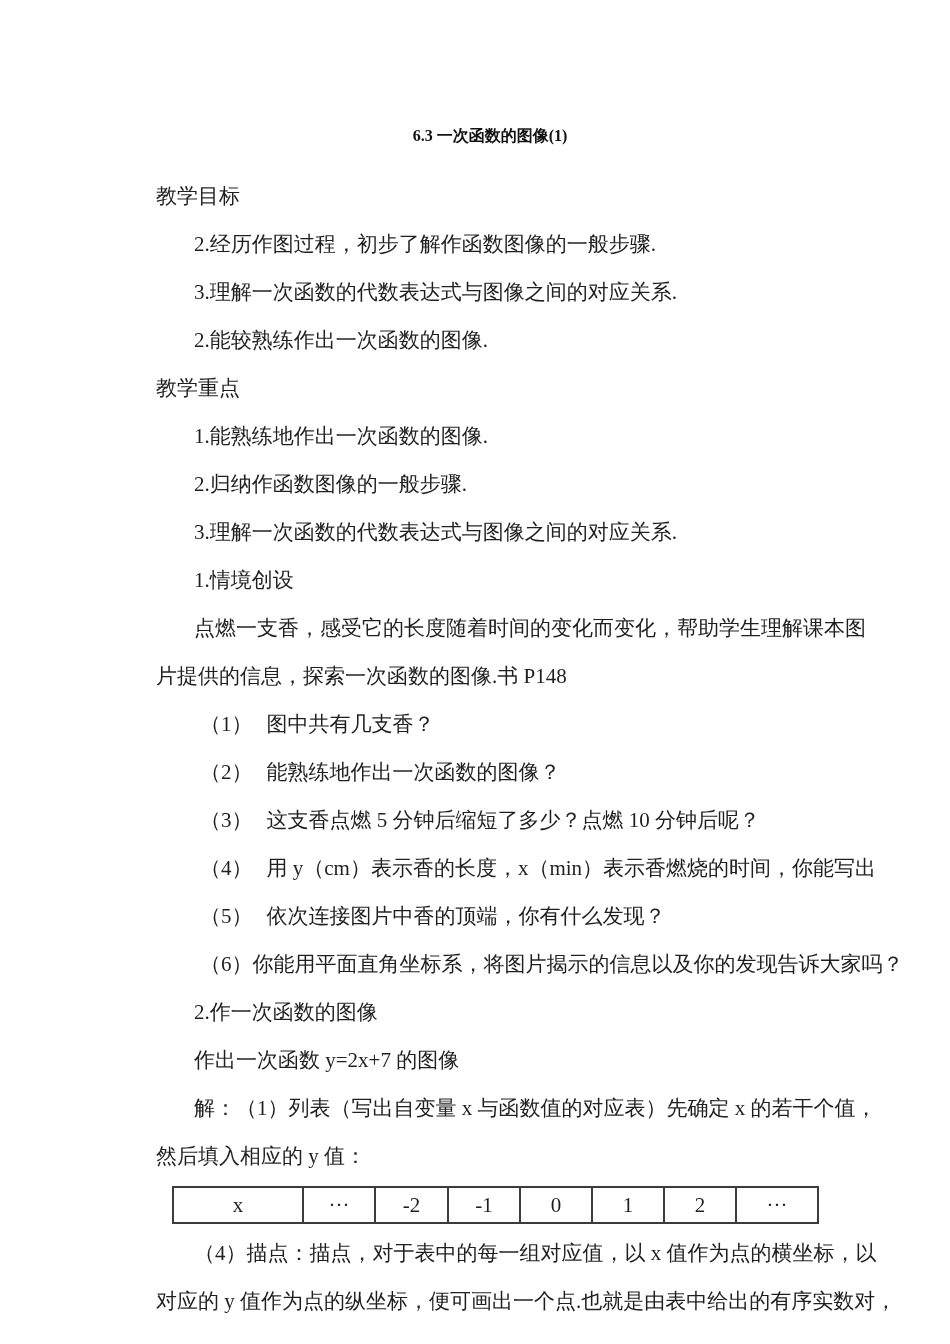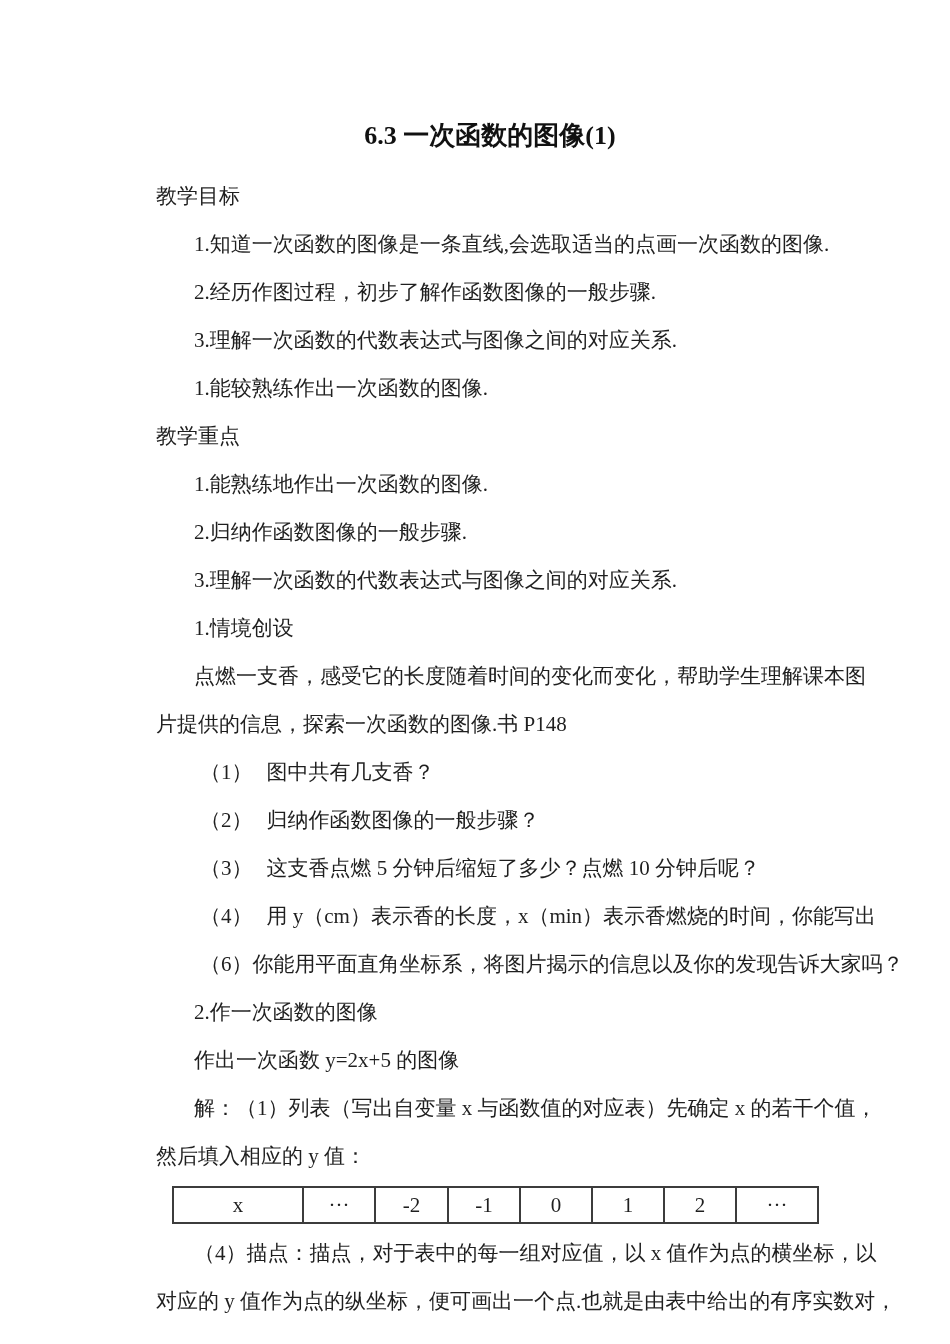--- a/index.html
+++ b/index.html
@@ -15,21 +15,21 @@
   }
 
   .content {
     position: absolute;
     left: 145px;
     top: 118px;
     width: 690px;
   }
 
   .doc-title {
-    font-size: 26px;
+    font-size: 16px;
     font-weight: 700;
     line-height: 36px;
     text-align: center;
     margin: 0 0 24px 0;
     white-space: nowrap;
     color: #111111;
   }
 
   .line {
     font-size: 21px;
@@ -69,52 +69,54 @@
 </style>
 </head>
 <body>
 
 <div class="page">
   <div class="content">
 
     <h1 class="doc-title">6.3 一次函数的图像(1)</h1>
 
     <p class="line">教学目标</p>
-    <p class="line ind">1.知道一次函数的图像是一条直线,会选取适当的点画一次函数的图像.</p>
     <p class="line ind">2.经历作图过程，初步了解作函数图像的一般步骤.</p>
     <p class="line ind">3.理解一次函数的代数表达式与图像之间的对应关系.</p>
-    <p class="line ind">1.能较熟练作出一次函数的图像.</p>
+    <p class="line ind">2.能较熟练作出一次函数的图像.</p>
 
     <p class="line">教学重点</p>
     <p class="line ind">1.能熟练地作出一次函数的图像.</p>
     <p class="line ind">2.归纳作函数图像的一般步骤.</p>
     <p class="line ind">3.理解一次函数的代数表达式与图像之间的对应关系.</p>
 
     <p class="line ind">1.情境创设</p>
     <p class="line ind">点燃一支香，感受它的长度随着时间的变化而变化，帮助学生理解课本图</p>
     <p class="line">片提供的信息，探索一次函数的图像.书 P148</p>
 
     <p class="line q">
       <span class="q-num">（1）</span><span>图中共有几支香？</span>
     </p>
     <p class="line q">
-      <span class="q-num">（2）</span><span>归纳作函数图像的一般步骤？</span>
+      <span class="q-num">（2）</span><span>能熟练地作出一次函数的图像？</span>
     </p>
     <p class="line q">
       <span class="q-num">（3）</span><span>这支香点燃 5 分钟后缩短了多少？点燃 10 分钟后呢？</span>
     </p>
     <p class="line q">
       <span class="q-num">（4）</span><span>用 y（cm）表示香的长度，x（min）表示香燃烧的时间，你能写出</span>
     </p>
+    <p class="line q">
+      <span class="q-num">（5）</span><span>依次连接图片中香的顶端，你有什么发现？</span>
+    </p>
     <p class="line q tight">
       <span class="q-num">（6）</span><span>你能用平面直角坐标系，将图片揭示的信息以及你的发现告诉大家吗？</span>
     </p>
 
     <p class="line ind">2.作一次函数的图像</p>
-    <p class="line ind">作出一次函数 y=2x+5 的图像</p>
+    <p class="line ind">作出一次函数 y=2x+7 的图像</p>
     <p class="line ind">解：（1）列表（写出自变量 x 与函数值的对应表）先确定 x 的若干个值，</p>
     <p class="line">然后填入相应的 y 值：</p>
 
     <table class="value-table">
       <colgroup>
         <col style="width:130px">
           <col style="width:72px">
           <col style="width:73px">
           <col style="width:72px">
         <col style="width:72px">

